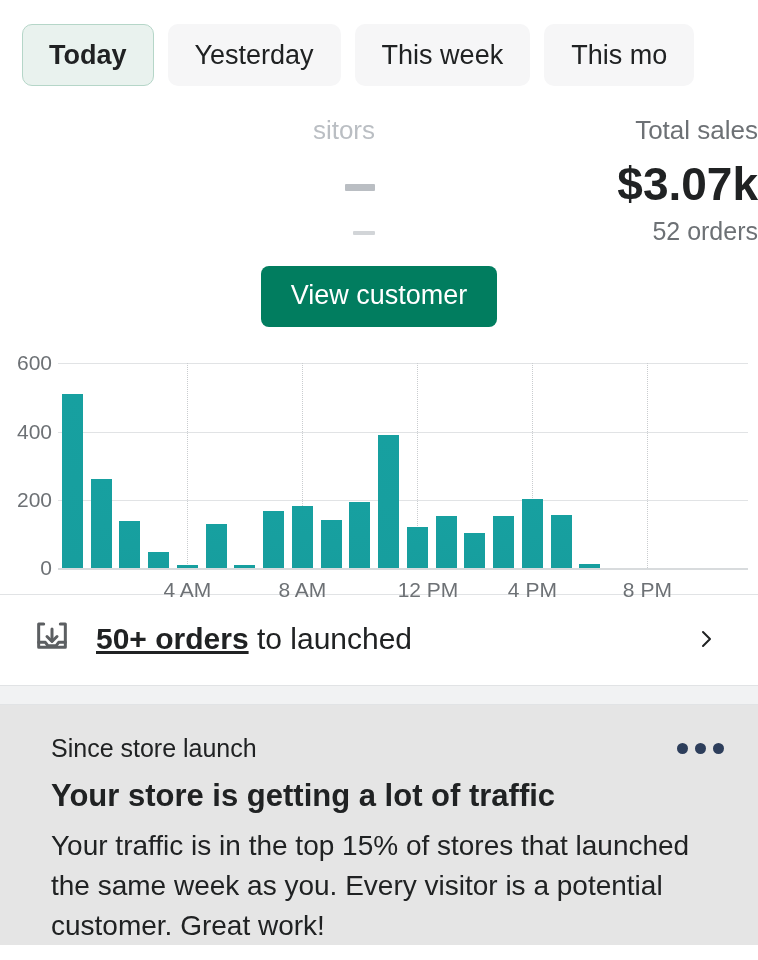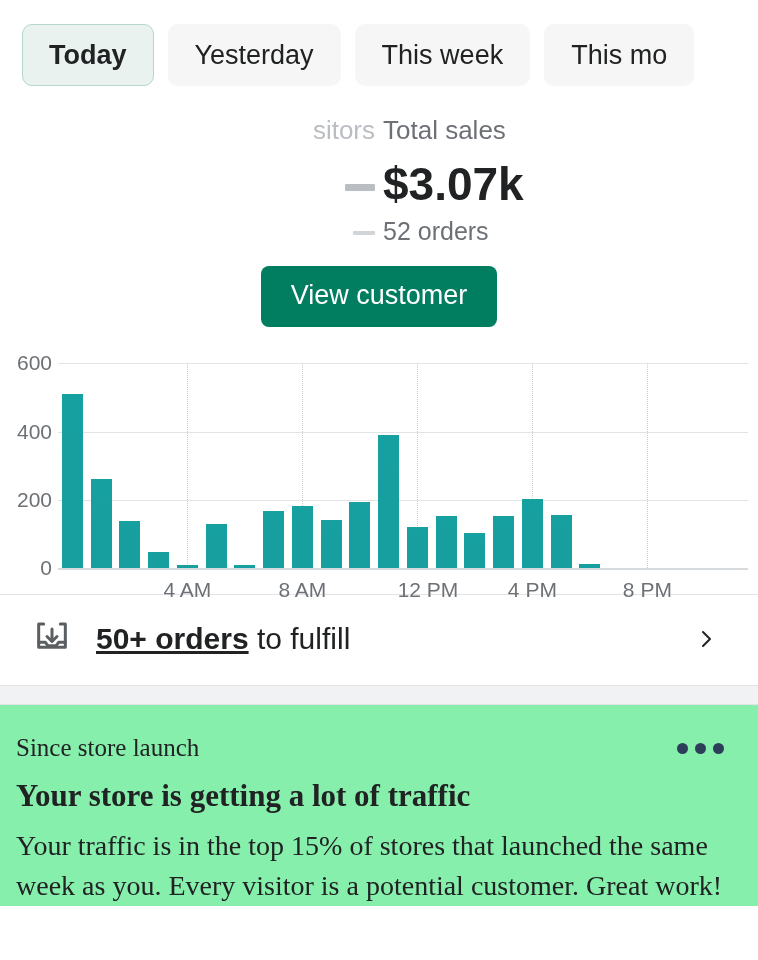--- a/index.html
+++ b/index.html
@@ -47,21 +47,21 @@
   }
 
   
   .stats {
     display: flex;
     align-items: flex-start;
     padding: 6px 0 0 0;
   }
   .stat {
     flex: 1 1 0;
-    text-align: left;
+    text-align: right;
     min-width: 0;
   }
   .stat.side { color: #babec3; overflow: hidden; }
   .stat.side.left  { text-align: right;  padding-right: 8px; }
   .stat.side.right { text-align: left;   padding-left: 8px; }
   .stat-label { font-size: 26px; line-height: 1.25; color: #6d7175; white-space: nowrap; }
   .stat.side .stat-label { color: #babec3; }
   .stat-value {
     font-size: 46px;
     font-weight: 700;
@@ -160,21 +160,21 @@
     cursor: pointer;
   }
   .tray-icon { width: 40px; height: 40px; flex: 0 0 auto; margin-right: 24px; }
   .fulfill-text { font-size: 30px; color: #202223; flex: 1 1 auto; }
   .fulfill-text b { font-weight: 700; text-decoration: underline; }
   .chev { width: 24px; height: 24px; flex: 0 0 auto; margin-right: 14px; }
 
   .gap-band { height: 20px; background: #f1f2f3; border-top: 1px solid #e1e3e5; border-bottom: 1px solid #e1e3e5; }
 
   
-  .insight { padding: 28px 34px 0 16px; background: #86efac; font-family: Liberation Serif, serif; }
+  .insight { padding: 28px 34px 0 51px; background: #e5e5e5; }
   .insight-head {
     display: flex;
     align-items: flex-start;
     justify-content: space-between;
   }
   .insight-kicker { font-size: 25px; color: #202223; line-height: 1.2; }
   .dots { display: flex; gap: 7px; padding-top: 10px; cursor: pointer; }
   .dots span { width: 11px; height: 11px; border-radius: 50%; background: #2d3e5b; display: block; }
   .insight-title { font-size: 31px; font-weight: 700; margin-top: 14px; line-height: 1.25; }
   .insight-body { font-size: 28px; line-height: 1.42; margin-top: 10px; color: #202223; }
@@ -280,21 +280,21 @@
 <div class="fulfill">
   <span class="tray-icon">
     <svg viewBox="0 0 24 24" width="40" height="40" fill="none" stroke="#5c5f62" stroke-width="1.8" stroke-linecap="round" stroke-linejoin="round">
       <path d="M4 3h3M17 3h3M4 3v14h16V3"></path>
       <path d="M12 6v7"></path>
       <path d="M9 10.5l3 3 3-3"></path>
       <path d="M4 14h4l1.5 2h5L16 14h4"></path>
     </svg>
   </span>
   <span class="fulfill-text">
-    <b>50+ orders</b><span> to fulfill</span>
+    <b>50+ orders</b><span> to launched</span>
   </span>
   <span class="chev">
     <svg viewBox="0 0 24 24" width="24" height="24" fill="none" stroke="#202223" stroke-width="2" stroke-linecap="round" stroke-linejoin="round">
       <path d="M9 5l7 7-7 7"></path>
     </svg>
   </span>
 </div>
 
 <div class="gap-band"></div>
 

